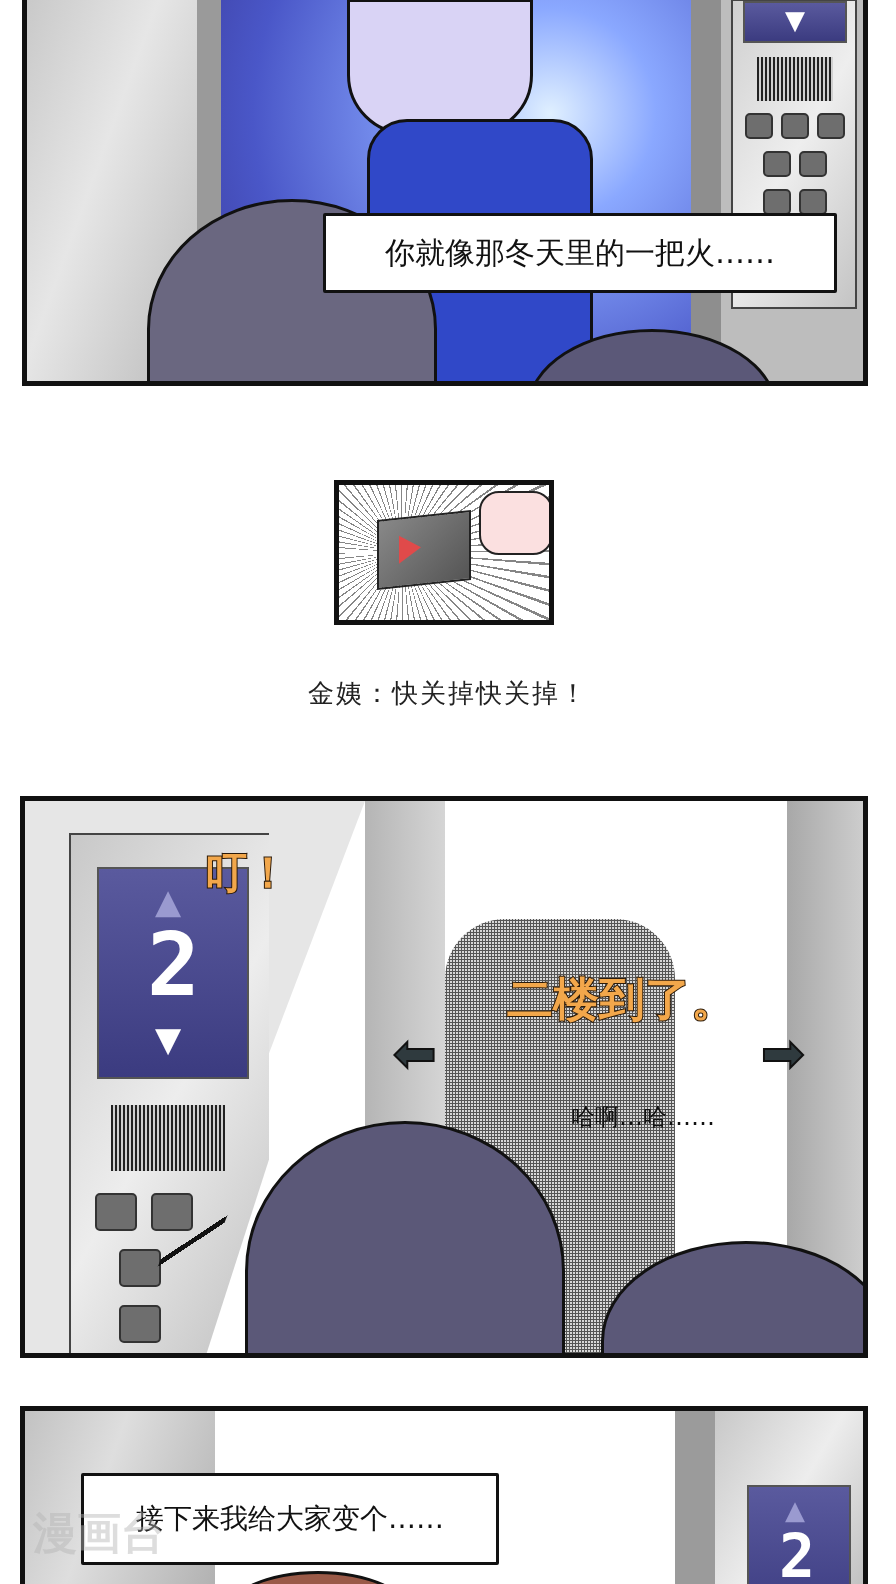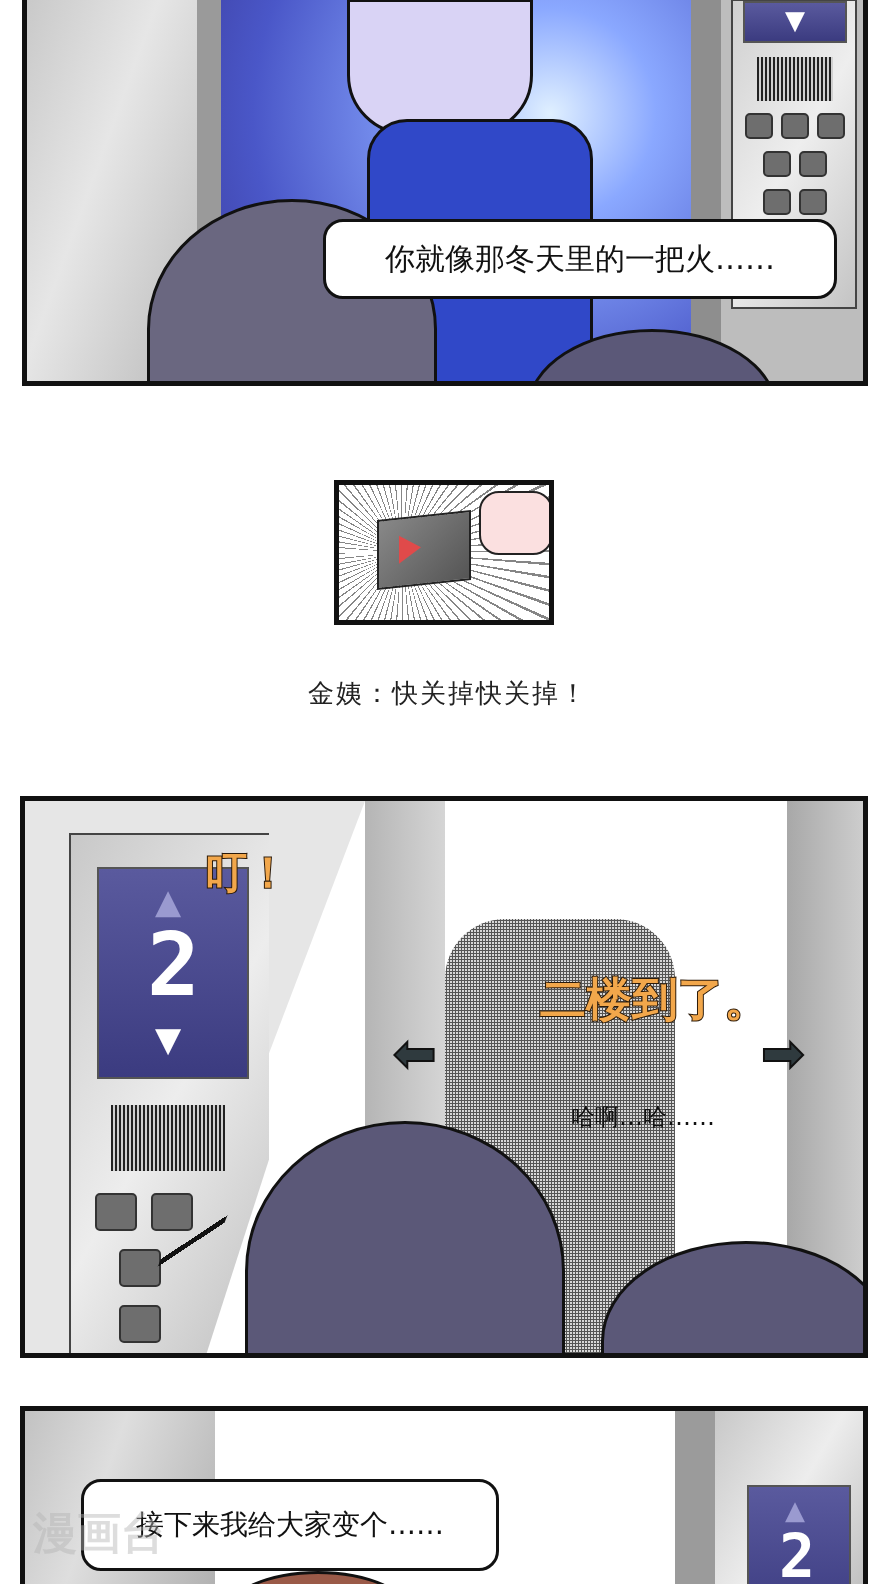--- a/index.html
+++ b/index.html
@@ -1,19 +1,19 @@
 <!DOCTYPE html>
 <html><head>
 <meta charset="utf-8">
 <style>
   html,body{margin:0;padding:0;background:#fff;}
   body{width:896px;height:1584px;position:relative;overflow:hidden;font-family:"DejaVu Sans",sans-serif;}
   .panel{position:absolute;border:5px solid #111;box-sizing:border-box;overflow:hidden;background:#d8d8d8;}
   .abs{position:absolute;}
-  .bubble{position:absolute;background:#fff;border:3px solid #111;border-radius:20px;box-sizing:border-box;display:flex;align-items:center;justify-content:center;color:#111;white-space:nowrap;margin-top:6px;}
+  .bubble{position:absolute;background:#fff;border:3px solid #111;border-radius:2px;box-sizing:border-box;display:flex;align-items:center;justify-content:center;color:#111;white-space:nowrap;}
   .panel-btn{position:absolute;width:28px;height:26px;background:#6e6e6e;border:2px solid #333;border-radius:5px;box-sizing:border-box;}
   .grille{position:absolute;background:repeating-linear-gradient(90deg,#222 0 2px,#d0d0d0 2px 4px);}
   .display{position:absolute;background:linear-gradient(180deg,#5a5a9e,#3b3b80);border:2px solid #555;box-sizing:border-box;}
   .orange-text{color:#f2a74b;font-weight:bold;-webkit-text-stroke:2px #2a1a0a;paint-order:stroke fill;}
   .hair{position:absolute;border-radius:50% 50% 0 0;background:#5b5878;border:3px solid #111;box-sizing:border-box;}
   .halftone{position:absolute;background-image:radial-gradient(#555 1px,transparent 1.2px);background-size:3px 3px;background-color:#d8d8d8;}
 </style>
 </head>
 <body>
 
@@ -72,21 +72,21 @@
     <div class="panel-btn" style="left:80px;top:358px;width:42px;height:38px;"></div>
     <div class="panel-btn" style="left:48px;top:414px;width:42px;height:38px;"></div>
     <div class="panel-btn" style="left:48px;top:470px;width:42px;height:38px;"></div>
   </div>
   <div class="abs" style="left:0;top:0;width:100%;height:100%;background:linear-gradient(to bottom right,transparent 0,transparent 49.6%,#111 49.6%,#111 50.1%,transparent 50.1%);clip-path:polygon(310px 0,360px 0,150px 100%,100px 100%);"></div>
   <span class="abs orange-text" style="left:180px;top:44px;font-size:42px;">叮！</span>
 
   <div class="abs" style="left:340px;top:0;width:80px;height:100%;background:linear-gradient(90deg,#b5b5b5,#d5d5d5);"></div>
   <div class="abs" style="left:762px;top:0;width:80px;height:100%;background:linear-gradient(90deg,#a8a8a8,#cfcfcf);"></div>
   <div class="halftone" style="left:420px;top:118px;width:230px;height:440px;border-radius:60px 60px 20px 80px;"></div>
-  <span class="abs orange-text" style="left:515px;top:168px;font-size:46px;">二楼到了。</span>
+  <span class="abs orange-text" style="left:482px;top:168px;font-size:46px;">二楼到了。</span>
   <span class="abs" style="left:368px;top:222px;font-size:52px;color:#2f3a3e;-webkit-text-stroke:2px #111;">⬅</span>
   <span class="abs" style="left:736px;top:222px;font-size:52px;color:#2f3a3e;-webkit-text-stroke:2px #111;">➡</span>
   <span class="abs" style="left:546px;top:300px;font-size:24px;color:#111;">哈啊…哈……</span>
   <div class="hair" style="left:220px;top:320px;width:320px;height:300px;"></div>
   <div class="hair" style="left:576px;top:440px;width:290px;height:200px;"></div>
 </div>
 
 <div class="panel" style="left:20px;top:1406px;width:848px;height:200px;background:#fff;">
   <div class="abs" style="left:0;top:0;width:190px;height:100%;background:linear-gradient(110deg,#c2c2c2,#dedede 40%,#b0b0b0);"></div>
   <div class="abs" style="left:650px;top:0;width:40px;height:100%;background:#9b9b9b;"></div>

